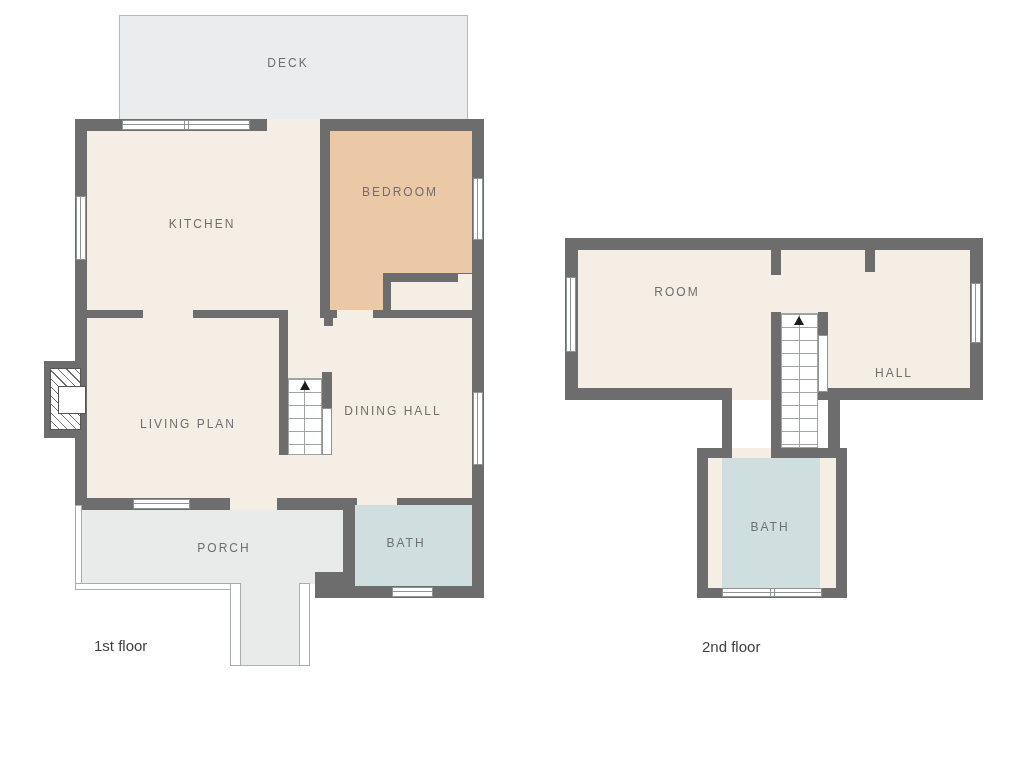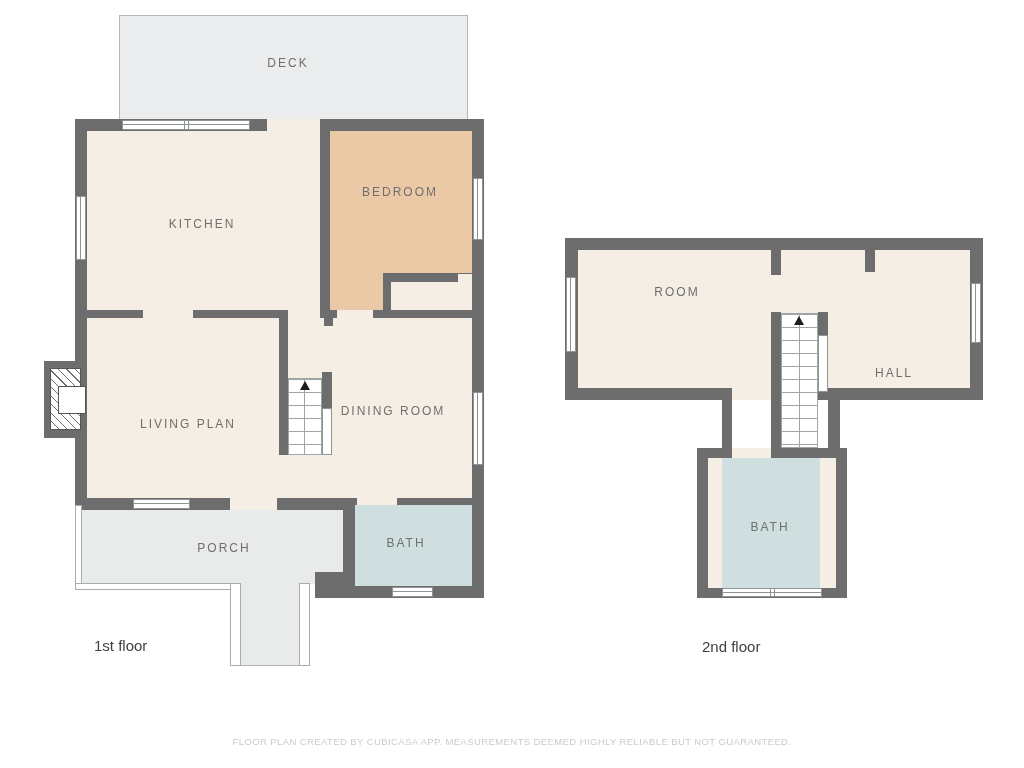--- a/index.html
+++ b/index.html
@@ -95,21 +95,21 @@
 
   <div class="wl" style="left:343px;top:498px;width:141px;height:100px;"></div>
   <div class="blue" style="left:355px;top:505px;width:117px;height:81px;"></div>
   <div class="gap" style="left:357px;top:498px;width:40px;height:7px;"></div>
   <div class="win win-h" style="left:392px;top:587px;width:41px;height:10px;"></div>
 
   <div class="lbl" style="left:288px;top:63px;">DECK</div>
   <div class="lbl" style="left:202px;top:224px;">KITCHEN</div>
   <div class="lbl" style="left:400px;top:192px;">BEDROOM</div>
   <div class="lbl" style="left:188px;top:424px;">LIVING PLAN</div>
-  <div class="lbl" style="left:393px;top:411px;">DINING ROOM</div>
+  <div class="lbl" style="left:393px;top:411px;">DINING HALL</div>
   <div class="lbl" style="left:224px;top:548px;">PORCH</div>
   <div class="lbl" style="left:406px;top:543px;">BATH</div>
   <div class="flabel" style="left:94px;top:637px;">1st floor</div>
 
   <div class="wl" style="left:565px;top:238px;width:418px;height:162px;"></div>
   <div class="f" style="left:578px;top:250px;width:392px;height:138px;"></div>
 
   <div class="wl" style="left:771px;top:250px;width:10px;height:25px;"></div>
   <div class="wl" style="left:865px;top:250px;width:10px;height:22px;"></div>
   <div class="f" style="left:732px;top:388px;width:39px;height:12px;"></div>
@@ -129,14 +129,13 @@
   <div class="arr" style="left:794px;top:316px;"></div>
 
   <div class="win win-v" style="left:566px;top:277px;width:10px;height:75px;"></div>
   <div class="win win-v" style="left:971px;top:283px;width:10px;height:60px;"></div>
 
   <div class="lbl" style="left:677px;top:292px;">ROOM</div>
   <div class="lbl" style="left:894px;top:325px;margin-top:48px;">HALL</div>
   <div class="lbl" style="left:770px;top:527px;">BATH</div>
   <div class="flabel" style="left:702px;top:638px;">2nd floor</div>
 
-  <div class="disclaimer">FLOOR PLAN CREATED BY CUBICASA APP. MEASUREMENTS DEEMED HIGHLY RELIABLE BUT NOT GUARANTEED.</div>
 </div>
 
 </body></html>

